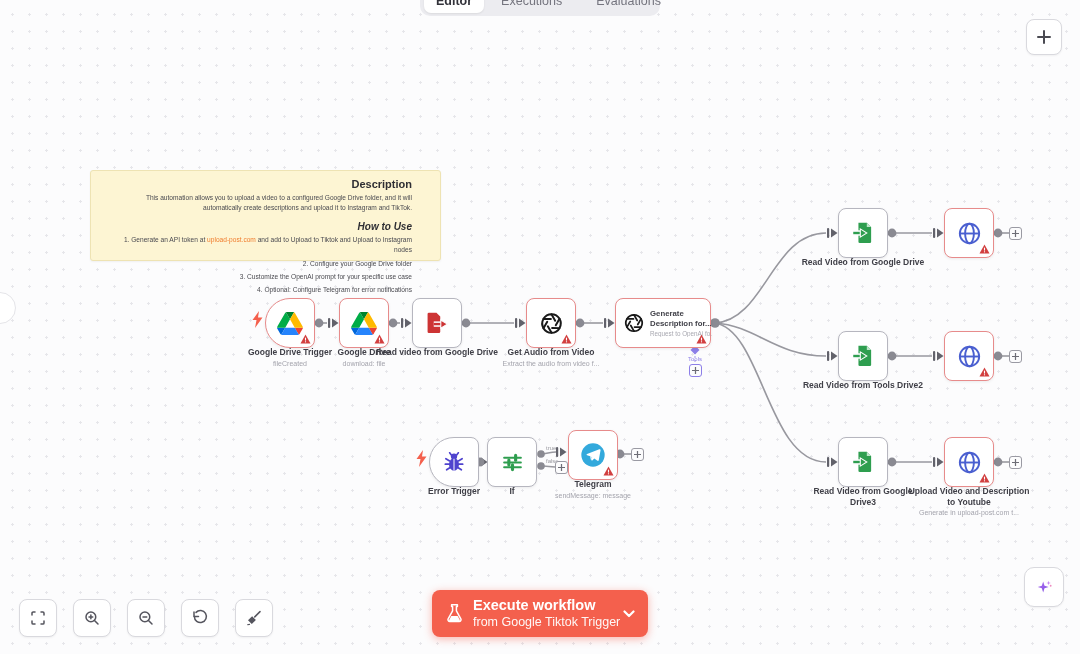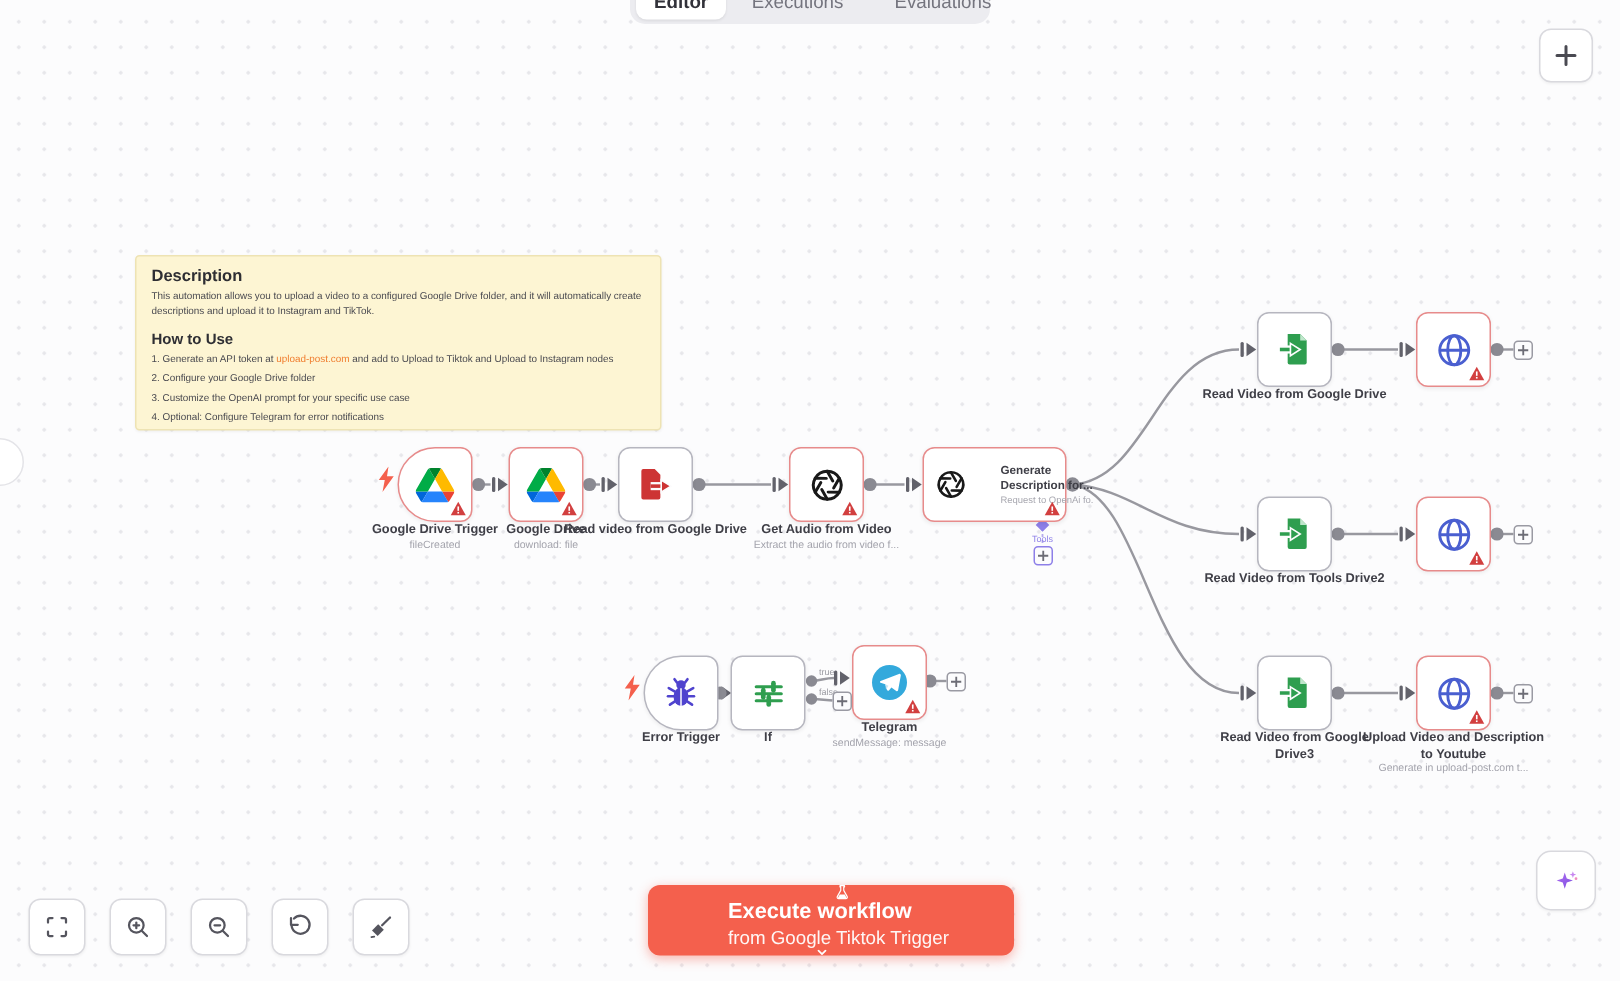--- a/index.html
+++ b/index.html
@@ -11,48 +11,48 @@
   
   .tabbar{position:absolute;left:420px;top:-14px;width:240px;height:30px;background:#ececf0;
     border-radius:10px;display:flex;align-items:center;padding:0 4px;box-sizing:border-box;}
   .tab-active{background:#fff;border-radius:7px;height:24px;line-height:24px;padding:0 12px;
     font-size:12.5px;color:#32323a;font-weight:700;box-shadow:0 1px 2px rgba(0,0,0,.08);}
   .tab{font-size:12.5px;color:#74747e;padding:0 17px;line-height:30px;}
   
   .sq-btn{position:absolute;background:#fff;border:1px solid #d9d9de;border-radius:8px;
     display:flex;align-items:center;justify-content:center;box-shadow:0 1px 2px rgba(0,0,0,.05);cursor:pointer;}
   
-  .sticky{position:absolute;left:90px;top:170px;width:351px;height:117px;background:#fdf5d3;
-    border:1px solid #eee3b3;border-radius:3px;box-sizing:border-box;padding:7px 10px;box-shadow:0 1px 2px rgba(0,0,0,.05);}
+  .sticky{position:absolute;left:90px;top:170px;width:351px;height:91px;background:#fdf5d3;
+    border:1px solid #eee3b3;border-radius:3px;box-sizing:border-box;padding:7px 28px;box-shadow:0 1px 2px rgba(0,0,0,.05);text-align:right;}
   .sticky h1{margin:0;font-size:11px;color:#2e2e33;}
   .sticky .body{font-size:6.6px;color:#4a4a50;line-height:1.55;margin-top:3px;}
-  .sticky h2{margin:8px 0 0 0;font-size:10px;color:#2e2e33;}
+  .sticky h2{margin:8px 0 0 0;font-size:10px;color:#2e2e33;font-style:italic;}
   .sticky .step{font-size:6.6px;color:#4a4a50;line-height:1.6;margin-top:2.5px;}
   .sticky .lnk{color:#f07d2e;cursor:pointer;}
   
   .node{position:absolute;width:50px;height:50px;background:#fff;border:1.7px solid #b6b6bf;
     border-radius:8px;box-sizing:border-box;display:flex;align-items:center;justify-content:center;
     box-shadow:0 1px 3px rgba(0,0,0,.07);cursor:pointer;}
-  .node.error{border-color:#e78b8b;gap:17px;}
+  .node.error{border-color:#e78b8b;}
   .node.trigger{border-radius:25px 8px 8px 25px;}
   .node.wide{width:96px;justify-content:flex-start;padding-left:7px;}
   .warn{position:absolute;right:3px;bottom:3px;}
   .nlabel{position:absolute;width:124px;text-align:center;font-size:8.5px;font-weight:600;
     color:#3f3f47;line-height:1.25;}
   .nsub{font-weight:400;font-size:7px;color:#a3a3ac;margin-top:2px;}
   .gen-text{margin-left:5px;width:62px;}
   .gen-title{font-size:7.8px;font-weight:600;color:#3f3f47;line-height:1.25;}
   .gen-sub{font-size:6.3px;color:#a8a8b0;margin-top:2px;white-space:nowrap;overflow:hidden;}
   .bolt{position:absolute;}
   .plusbox{position:absolute;width:13px;height:13px;background:#fcfcfd;border:1.2px solid #9a9aa3;
     border-radius:3px;box-sizing:border-box;display:flex;align-items:center;justify-content:center;cursor:pointer;}
   
-  .exec{position:absolute;left:432px;top:590px;width:244px;height:47px;background:#f4604d;
+  .exec{position:absolute;left:432px;top:590px;width:216px;height:47px;background:#f4604d;
     border-radius:8px;display:flex;align-items:center;color:#fff;cursor:pointer;
-    box-shadow:0 2px 8px rgba(244,96,77,.45);flex-direction:column;}
+    box-shadow:0 2px 8px rgba(244,96,77,.45);}
   .exec .txt{margin-left:10px;flex:1;}
   .exec .l1{font-size:14.5px;font-weight:700;line-height:1.2;}
   .exec .l2{font-size:12.5px;font-weight:400;opacity:.95;line-height:1.2;}
   .exec .chev{margin-right:13px;}
   .half-circle{position:absolute;left:-16px;top:292px;width:30px;height:30px;border-radius:50%;
     background:#fff;border:1px solid #e4e4e8;}
 </style>
 </head>
 <body>
 

